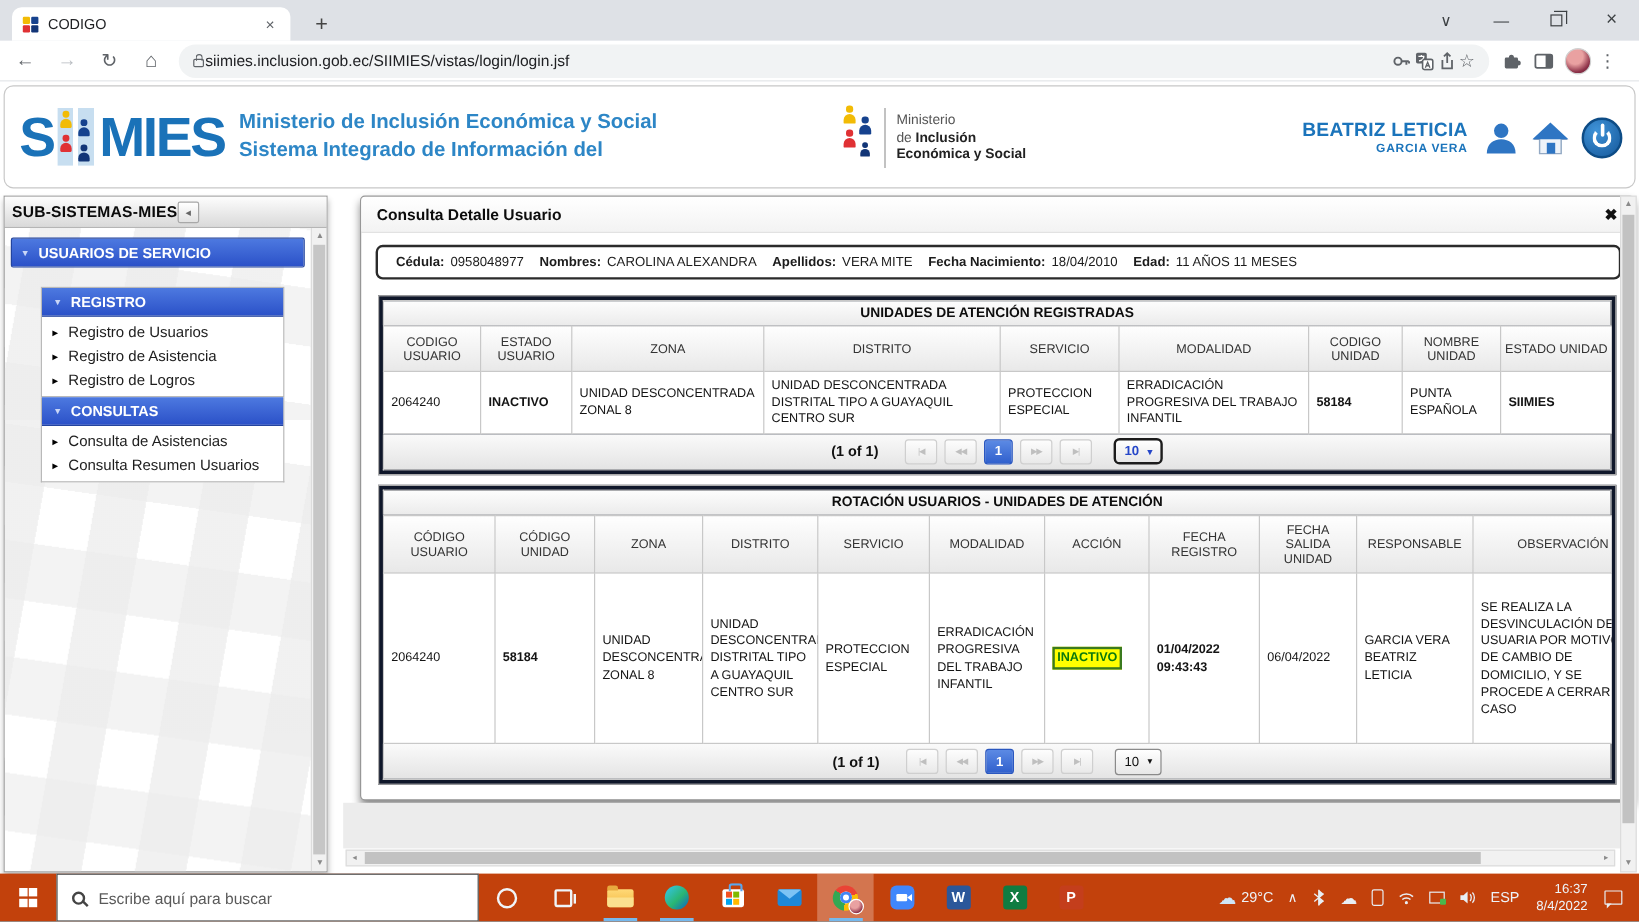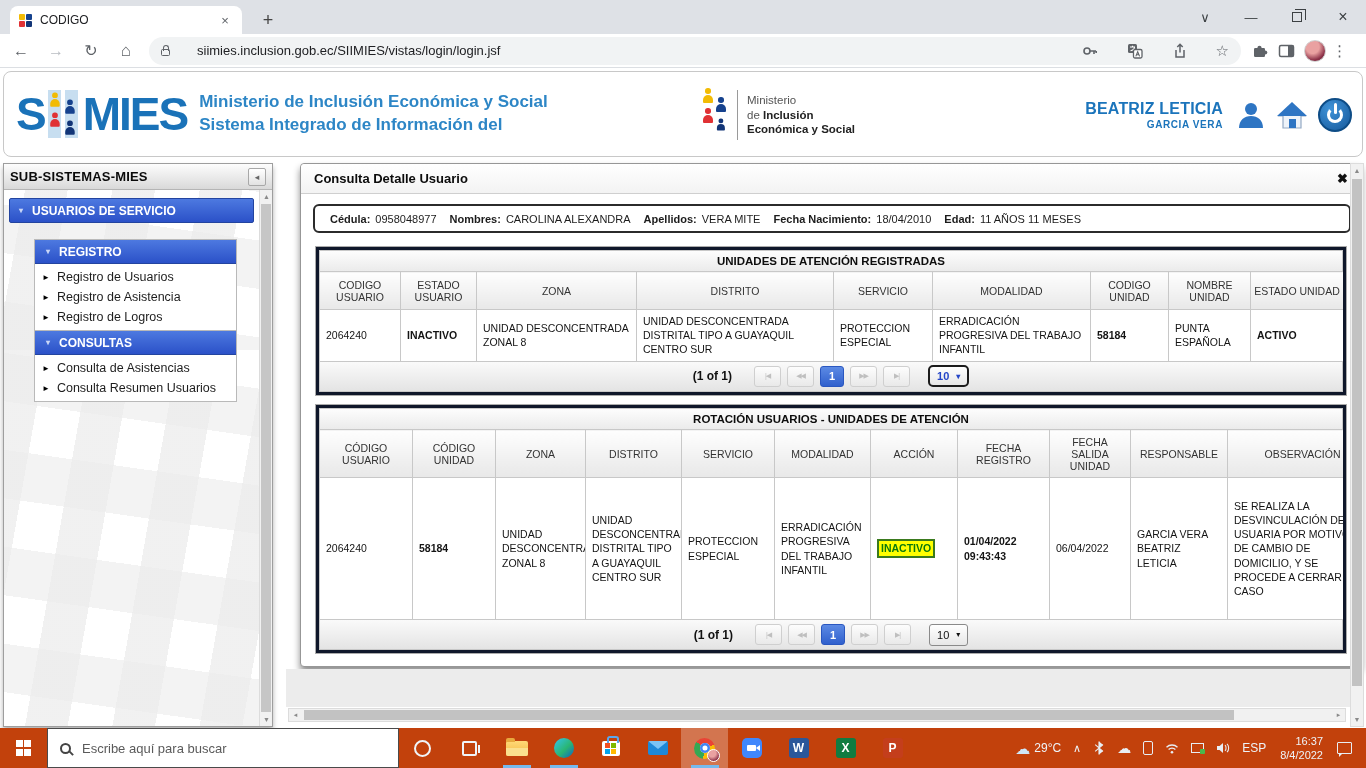--- a/index.html
+++ b/index.html
@@ -16,21 +16,21 @@
   .newtab{position:absolute;left:254px;top:6px;width:28px;height:28px;display:flex;align-items:center;justify-content:center;font-size:18px;color:#444}
   .winctl{position:absolute;right:0;top:0;height:34px;display:flex}
   .winctl .wbtn{width:46px;height:34px;display:flex;align-items:center;justify-content:center;color:#3c4043;font-size:13px}
   .restore{width:10px;height:10px;border:1px solid #3c4043;position:relative}
   .restore::before{content:"";position:absolute;left:2px;top:-4px;width:10px;height:10px;border-top:1px solid #3c4043;border-right:1px solid #3c4043}
 
   
   .navbar{position:absolute;left:0;top:34px;width:1366px;height:34px;background:#fff;border-bottom:1px solid #dcdfe3;display:flex;align-items:center}
   .nav-ic{width:28px;height:28px;display:flex;align-items:center;justify-content:center;font-size:16px;color:#5f6368;margin-left:7px}
   .nav-ic.dis{color:#b8bcc1}
-  .omnibox{margin-left:9px;width:1092px;height:28px;background:#f1f3f4;border-radius:14px;display:flex;align-items:center;padding:0 12px;gap:27px}
+  .omnibox{margin-left:9px;width:1092px;height:28px;background:#f1f3f4;border-radius:14px;display:flex;align-items:center;padding:0 12px;gap:1px}
   .lock{width:9px;height:7px;border:1.5px solid #5f6368;border-radius:1.5px;position:relative;margin-top:4px}
   .lock::before{content:"";position:absolute;left:1px;top:-5px;width:4px;height:5px;border:1.5px solid #5f6368;border-bottom:none;border-radius:3px 3px 0 0}
   .url{font-size:13px;color:#202124;flex:1;white-space:nowrap;overflow:hidden}
   .obx-ic{width:18px;height:18px;display:flex;align-items:center;justify-content:center;color:#5f6368}
   .star{font-size:15px;color:#5f6368}
   .avatar{width:22px;height:22px;border-radius:50%;background:radial-gradient(circle at 38% 30%,#e9a1a1 0 35%,#8c3148 70%,#5c1f33 100%);border:1px solid #d0d0d0}
   .dots{font-size:15px;color:#5f6368;margin:0 10px 0 6px}
 
   
   .page{position:absolute;left:0;top:68px;width:1366px;height:660px;background:#fff}
@@ -56,21 +56,21 @@
   .user-names{text-align:right;color:#1b74bb;margin-right:4px}
   .user-first{font-size:16px;font-weight:bold;letter-spacing:.2px}
   .user-last{font-size:10px;font-weight:bold;letter-spacing:.6px;margin-top:1px}
   .hicon{display:flex;align-items:center;justify-content:center}
   .power{width:34px;height:34px;border-radius:50%;background:radial-gradient(circle at 35% 30%,#3f93d8,#15589b);border:2px solid #0d4c86;position:relative}
   .power .ring{position:absolute;left:7px;top:7px;width:16px;height:16px;border:3px solid #fff;border-radius:50%;border-top-color:transparent;transform:rotate(0deg)}
   .power .bar{position:absolute;left:14px;top:3px;width:3px;height:11px;background:#fff;border-radius:2px}
 
   
   .sidebar{position:absolute;left:3px;top:95px;width:270px;height:564px;border:1px solid #9e9e9e;background:#fff;box-shadow:0 4px 5px rgba(0,0,0,.3)}
-  .sb-head{height:26px;background:linear-gradient(#fdfdfd,#d9d9d9);border-bottom:1px solid #b5b5b5;display:flex;align-items:center;justify-content:space-between;padding:0 6px}
+  .sb-head{height:26px;background:linear-gradient(#fdfdfd,#d9d9d9);border-bottom:1px solid #b5b5b5;display:flex;align-items:center;padding:0 6px}
   .sb-title{font-weight:bold;font-size:13px;color:#0a0a0a;letter-spacing:.2px}
   .sb-collapse{width:18px;height:18px;border:1px solid #a8a8a8;border-radius:2px;background:linear-gradient(#fff,#e2e2e2);display:flex;align-items:center;justify-content:center;font-size:9px;color:#666}
   .sb-body{position:absolute;left:0;top:26px;right:13px;bottom:0;overflow:hidden;
     background-image:repeating-linear-gradient(100deg,rgba(236,236,236,.75) 0 42px,rgba(255,255,255,0) 42px 86px),repeating-linear-gradient(8deg,rgba(240,240,240,.8) 0 48px,rgba(255,255,255,0) 48px 96px);
     background-position:0 160px}
   .menu-root{margin:8px 5px 0 5px;height:25px;background:linear-gradient(#4d79e0,#2b51c8);border:1px solid #23449f;border-radius:2px;color:#fff;font-weight:bold;font-size:12px;display:flex;align-items:center;gap:9px;padding:0 9px}
   .caret{font-size:8px;color:#c9d6f7}
   .group{margin:16px 22px 0 30px;border:1px solid #b9b9b9;background:#fff}
   .group-head{height:24px;background:linear-gradient(#4d79e0,#2b51c8);border-bottom:1px solid #23449f;color:#fff;font-weight:bold;font-size:12px;display:flex;align-items:center;gap:9px;padding:0 11px}
   .group-items{padding:3px 0}
@@ -388,21 +388,21 @@
             </tr>
             <tr>
               <td style="height:44px">2064240</td>
               <td class="bold">INACTIVO</td>
               <td>UNIDAD DESCONCENTRADA ZONAL 8</td>
               <td>UNIDAD DESCONCENTRADA DISTRITAL TIPO A GUAYAQUIL CENTRO SUR</td>
               <td>PROTECCION ESPECIAL</td>
               <td>ERRADICACIÓN PROGRESIVA DEL TRABAJO INFANTIL</td>
               <td class="bold">58184</td>
               <td>PUNTA ESPAÑOLA</td>
-              <td class="bold">ACTIVO</td>
+              <td class="bold">SIIMIES</td>
             </tr>
           </tbody>
             </table>
         </div>
         <div class="pagbar">
           <span class="pg-status">(1 of 1)</span>
           <span class="pg-btn">|◀</span>
           <span class="pg-btn">◀◀</span>
           <span class="pg-cur">1</span>
           <span class="pg-btn">▶▶</span>

